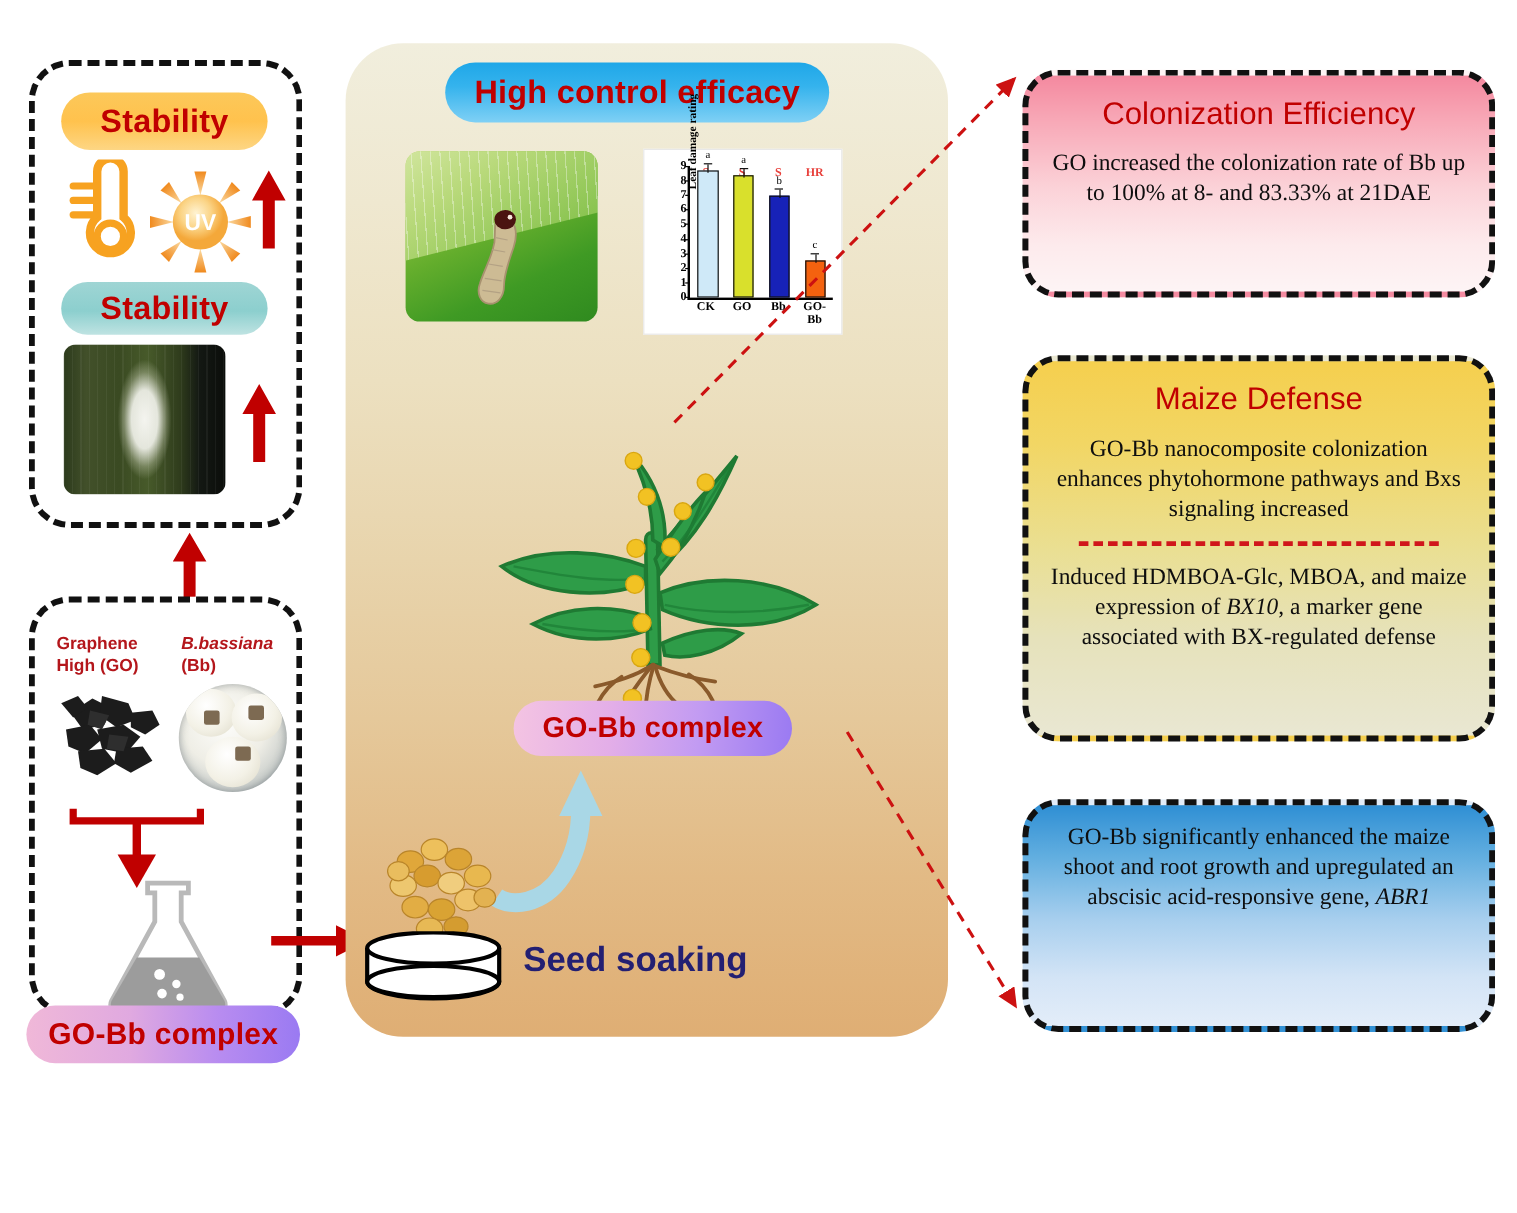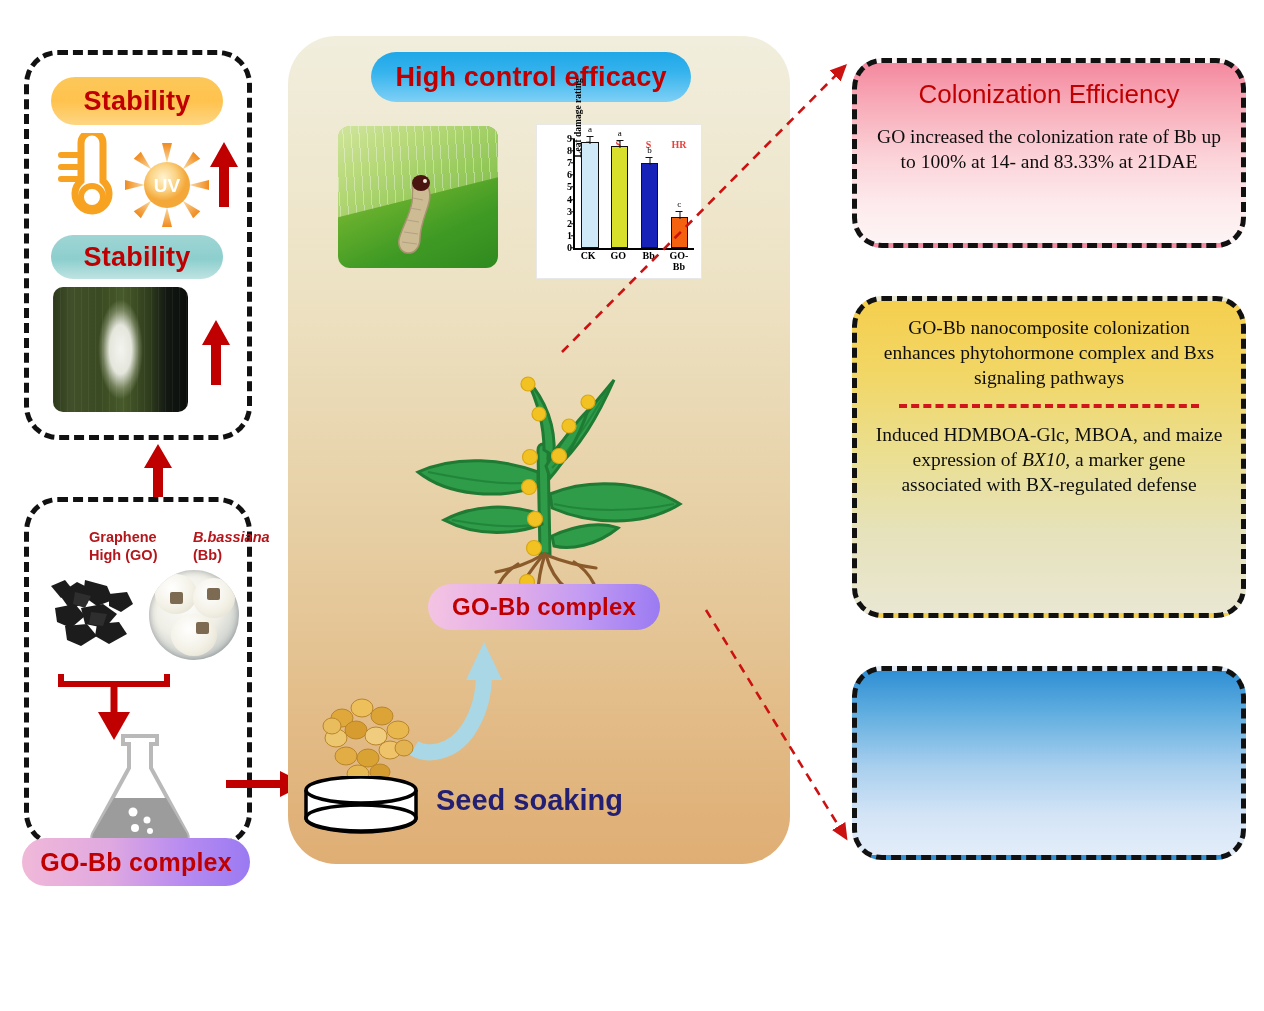--- a/index.html
+++ b/index.html
@@ -62,21 +62,20 @@
 
   
   #left-bottom { left: 24px; top: 497px; width: 228px; height: 350px; }
 
   .lbl-red {
     position: absolute;
     color: #b4161b;
     font-weight: bold;
     font-size: 14.5px;
     line-height: 18px;
-    margin-left: 42px;
   }
   #lbl-graphene { left: 18px; top: 26px; }
   #lbl-bbassiana { left: 122px; top: 26px; font-style: italic; }
   #lbl-bb-paren { left: 122px; top: 44px; }
 
   .go-photo {
     position: absolute; left: 18px; top: 72px; width: 92px; height: 82px;
   }
   .bb-dish {
     position: absolute; left: 120px; top: 68px; width: 90px; height: 90px;
@@ -523,30 +522,32 @@
       <path d="M4 14 L4 42 a55 14 0 0 0 110 0 L114 14" fill="#ffffff" stroke="#000" stroke-width="3.5"></path>
       <ellipse cx="59" cy="14" rx="55" ry="13" fill="#ffffff" stroke="#000" stroke-width="3.5"></ellipse>
       <ellipse cx="59" cy="42" rx="55" ry="13" fill="#ffffff" stroke="#000" stroke-width="3.5"></ellipse>
     </svg>
 
     <div id="seed-soaking-label">Seed soaking</div>
   </div>
 
   <div class="dash-panel" id="right-colonization">
     <div class="panel-title">Colonization Efficiency</div>
-    <div class="panel-body">GO increased the colonization rate of Bb up to 100% at 14- and 83.33% at 21DAE</div>
+    <div class="panel-body">GO increased the colonization rate of Bb up to 100% at 8- and 83.33% at 21DAE</div>
   </div>
 
   <div class="dash-panel" id="right-maize">
-    <div class="panel-body">GO-Bb nanocomposite colonization enhances phytohormone complex and Bxs signaling pathways</div>
+    <div class="panel-title">Maize Defense</div>
+    <div class="panel-body">GO-Bb nanocomposite colonization enhances phytohormone pathways and Bxs signaling increased</div>
     <div class="mid-dash"></div>
     <div class="panel-body"><span>Induced HDMBOA-Glc, MBOA, and maize expression of </span><span class="ital">BX10</span><span>, a marker gene associated with BX-regulated defense</span></div>
   </div>
 
   <div class="dash-panel" id="right-growth">
+    <div class="panel-body"><span>GO-Bb significantly enhanced the maize shoot and root growth and upregulated an abscisic acid-responsive gene, </span><span class="ital">ABR1</span></div>
   </div>
 
   <svg id="connectors">
     <defs>
       <marker id="redhead" markerWidth="7" markerHeight="7" refX="5.4" refY="3" orient="auto">
         <path d="M0,0 L6.5,3 L0,6 Z" fill="#cc1111"></path>
       </marker>
     </defs>
     <line x1="562" y1="352" x2="845" y2="66" stroke="#cc1111" stroke-width="2.6" stroke-dasharray="9 7" marker-end="url(#redhead)"></line>
     <line x1="706" y1="610" x2="846" y2="838" stroke="#cc1111" stroke-width="2.6" stroke-dasharray="9 7" marker-end="url(#redhead)"></line>

